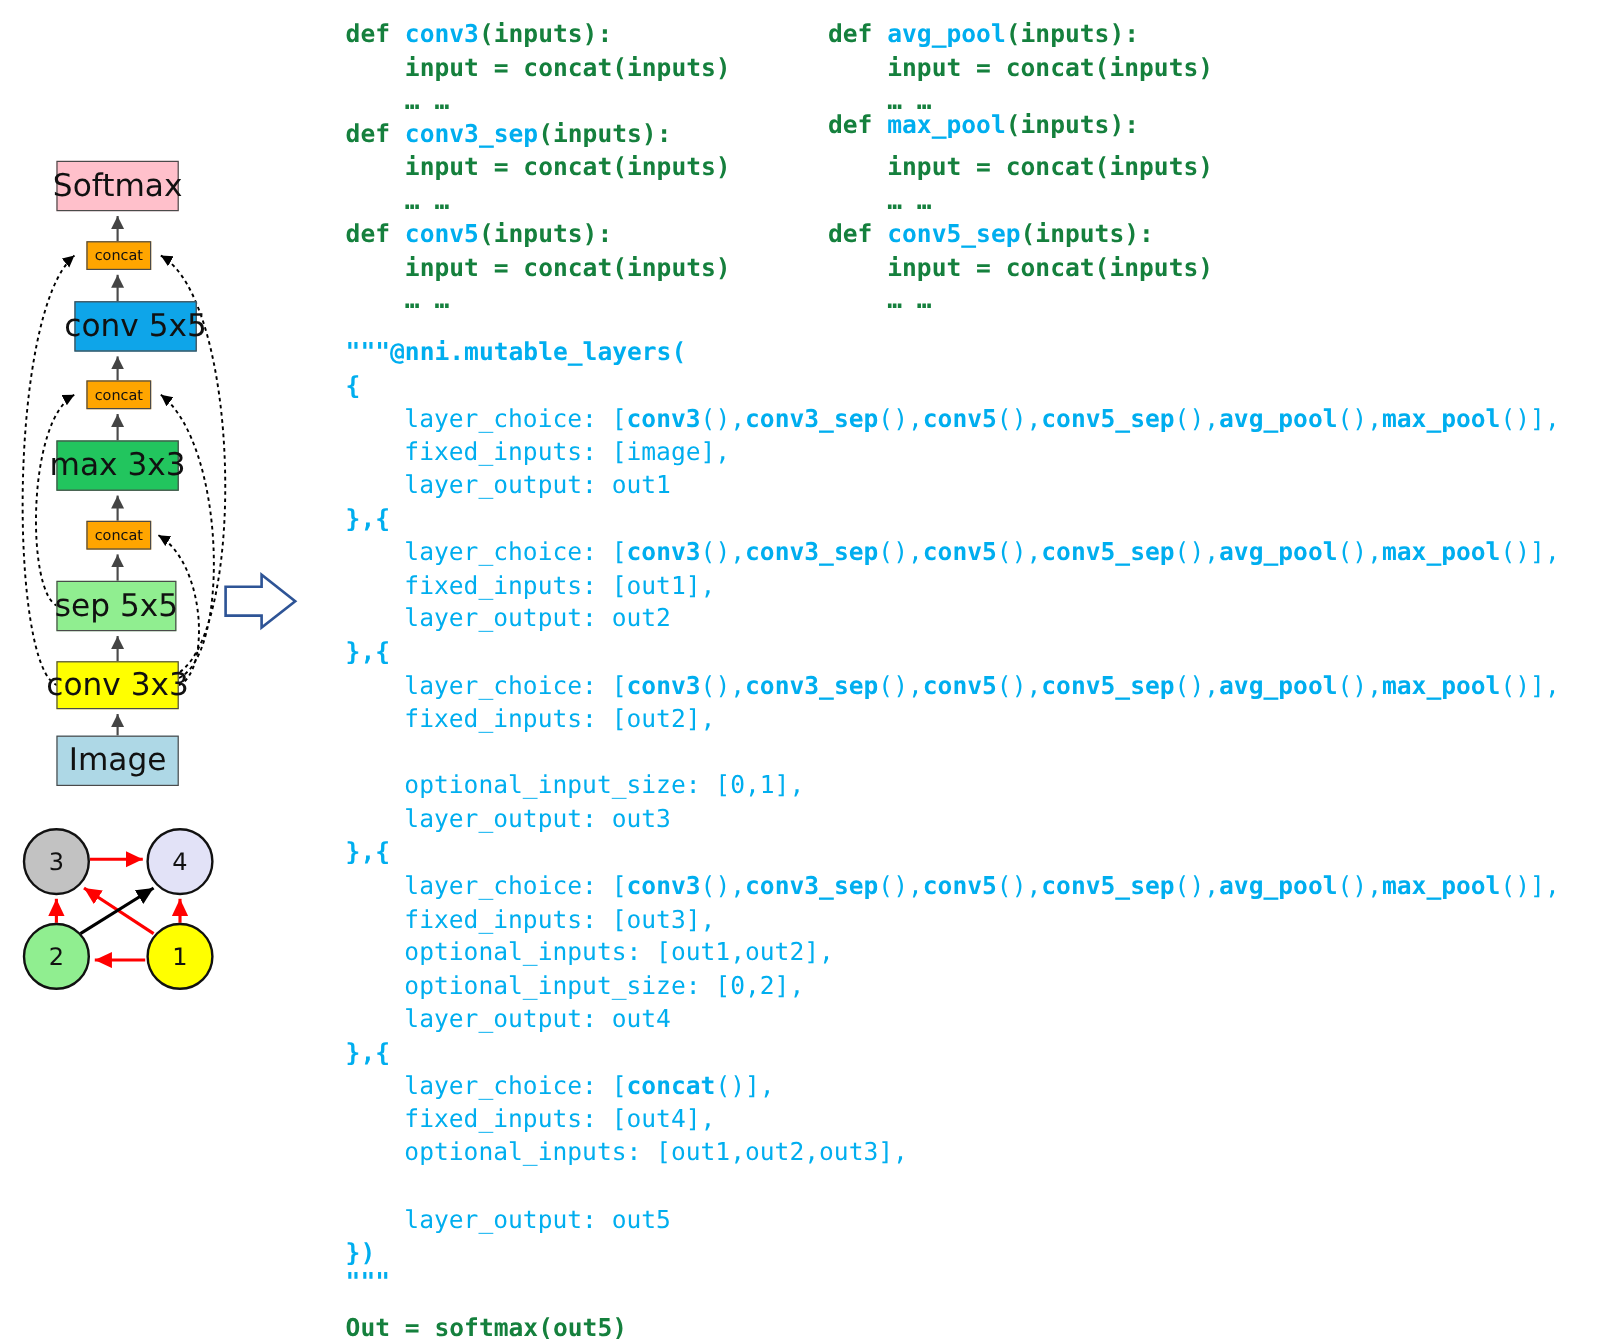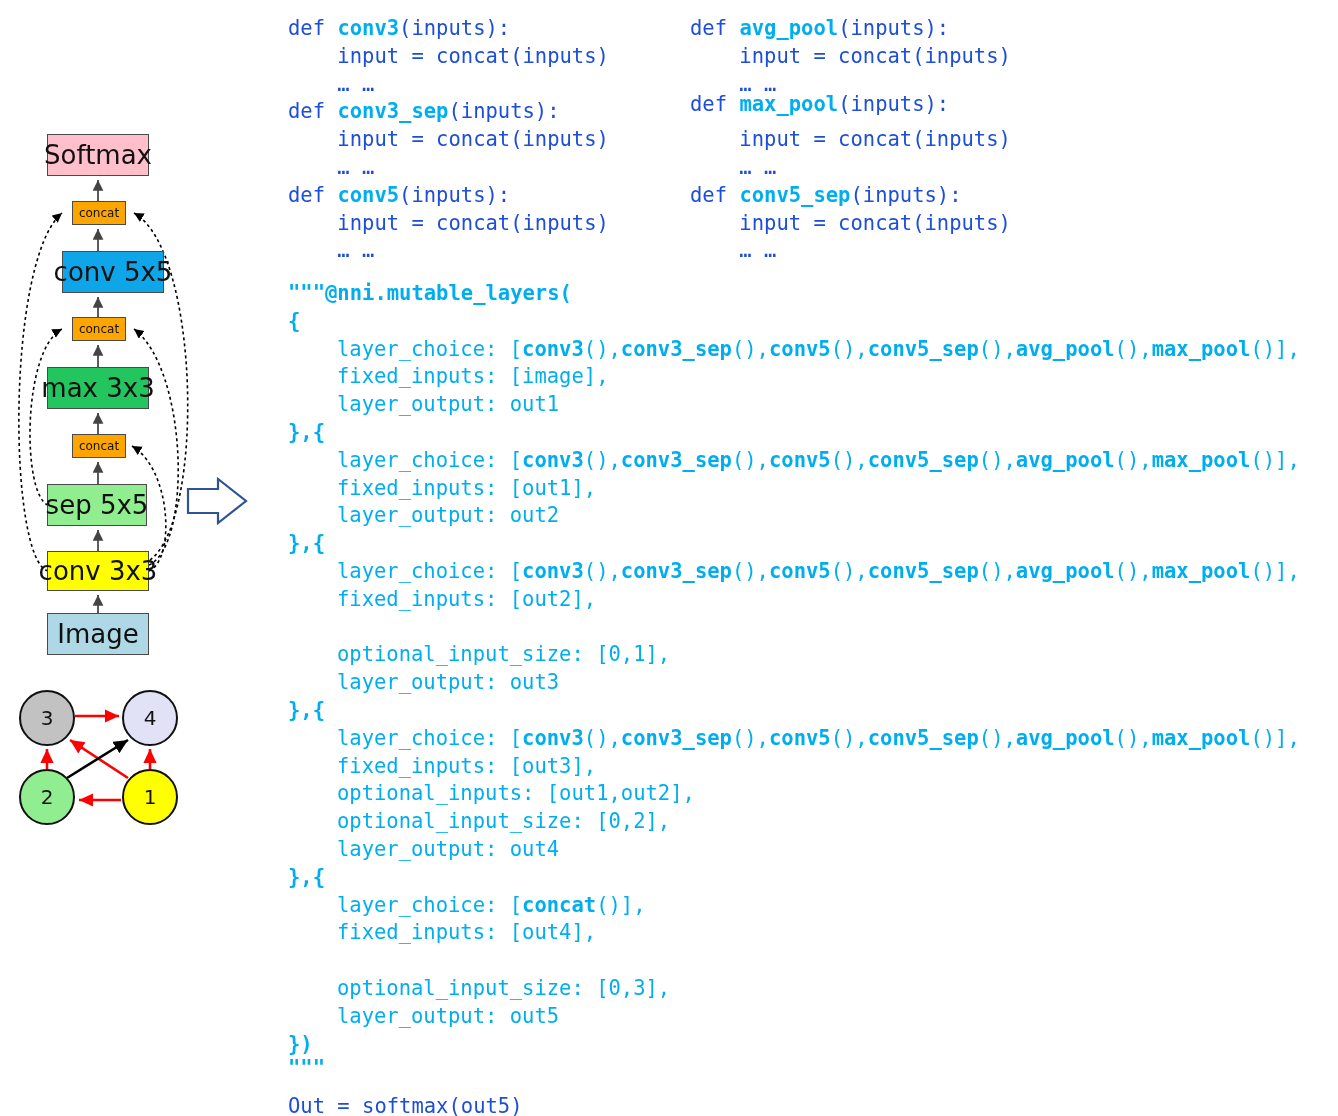--- a/index.html
+++ b/index.html
@@ -15,21 +15,21 @@
            display:flex;align-items:center;justify-content:center;
            font-family:"DejaVu Sans","Liberation Sans",sans-serif;
            color:#111;line-height:1;white-space:nowrap;}
   .nodebox.big{font-size:26px;}
   .nodebox.concat{font-size:12px;}
 
   
   #code{position:absolute;left:0;top:0;width:1338px;height:1116px;}
   .ln{position:absolute;white-space:pre;font-family:"DejaVu Sans Mono","Liberation Mono",monospace;
       font-size:20.5px;line-height:1;letter-spacing:0px;}
-  .teal{color:#1d4ed8;}
+  .teal{color:#15803d;font-weight:bold;}
   .blue{color:#00aeef;}
   .b{font-weight:bold;}
   .tealfn{color:#00aeef;font-weight:bold;}
 </style>
 </head>
 <body>
 
 <div id="diagram">
 
   <svg id="netsvg" width="270" height="1116">
@@ -156,18 +156,18 @@
     <div class="ln" style="left: 336.96px; top: 672.2px;"><span class="blue">layer_output: out3</span></div>
     <div class="ln" style="left: 288px; top: 700px;"><span class="blue b">},{</span></div>
     <div class="ln" style="left: 336.96px; top: 727.8px;"><span class="blue">layer_choice: [</span><span class="blue b">conv3</span><span class="blue">(),</span><span class="blue b">conv3_sep</span><span class="blue">(),</span><span class="blue b">conv5</span><span class="blue">(),</span><span class="blue b">conv5_sep</span><span class="blue">(),</span><span class="blue b">avg_pool</span><span class="blue">(),</span><span class="blue b">max_pool</span><span class="blue">()],</span></div>
     <div class="ln" style="left: 336.96px; top: 755.6px;"><span class="blue">fixed_inputs: [out3],</span></div>
     <div class="ln" style="left: 336.96px; top: 783.4px;"><span class="blue">optional_inputs: [out1,out2],</span></div>
     <div class="ln" style="left: 336.96px; top: 811.2px;"><span class="blue">optional_input_size: [0,2],</span></div>
     <div class="ln" style="left: 336.96px; top: 839px;"><span class="blue">layer_output: out4</span></div>
     <div class="ln" style="left: 288px; top: 866.8px;"><span class="blue b">},{</span></div>
     <div class="ln" style="left: 336.96px; top: 894.6px;"><span class="blue">layer_choice: [</span><span class="blue b">concat</span><span class="blue">()],</span></div>
     <div class="ln" style="left: 336.96px; top: 922.4px;"><span class="blue">fixed_inputs: [out4],</span></div>
-    <div class="ln" style="left: 336.96px; top: 978px;"><span class="blue">optional_input_size: [0,3],</span></div>
+    <div class="ln" style="left: 336.96px; top: 950.2px;"><span class="blue">optional_inputs: [out1,out2,out3],</span></div>
     <div class="ln" style="left: 336.96px; top: 1005.8px;"><span class="blue">layer_output: out5</span></div>
     <div class="ln" style="left: 288px; top: 1033.6px;"><span class="blue b">})</span></div>
     <div class="ln" style="left: 288px; top: 1057.6px;"><span class="blue b">"""</span></div>
     <div class="ln" style="left: 288px; top: 1095.6px;"><span class="teal">Out = softmax(out5)</span></div>
   </div>
 
 </body></html>

